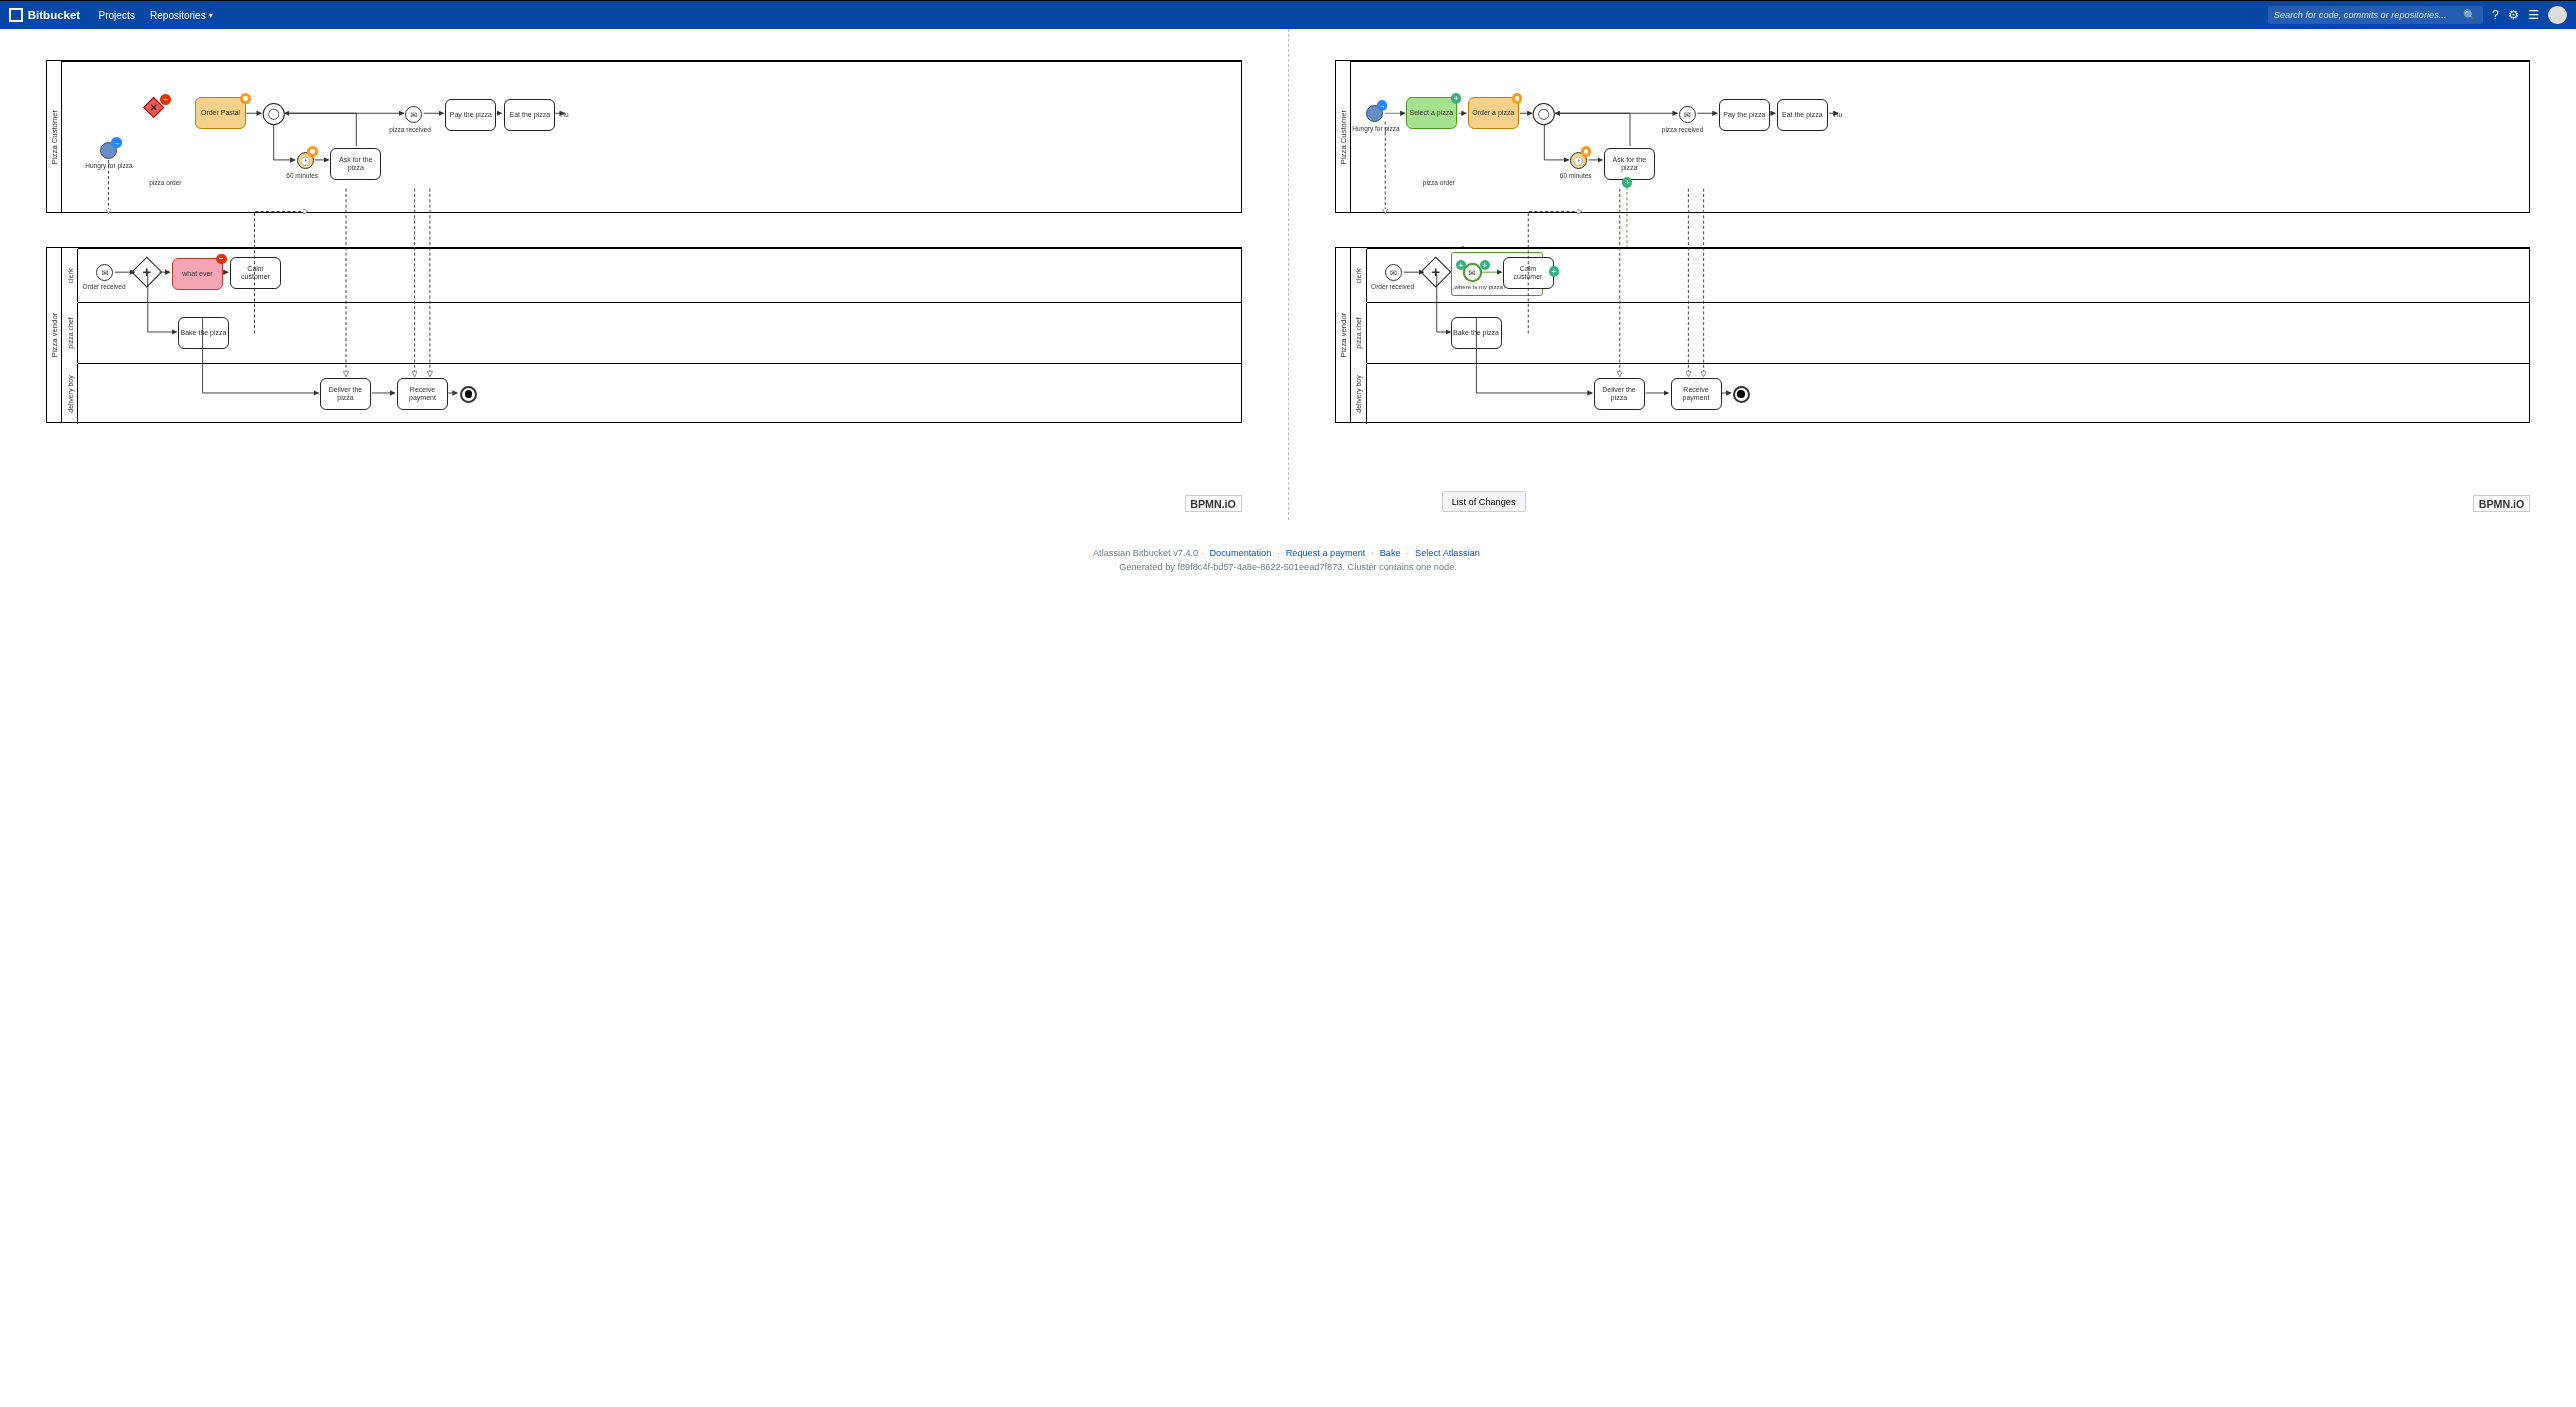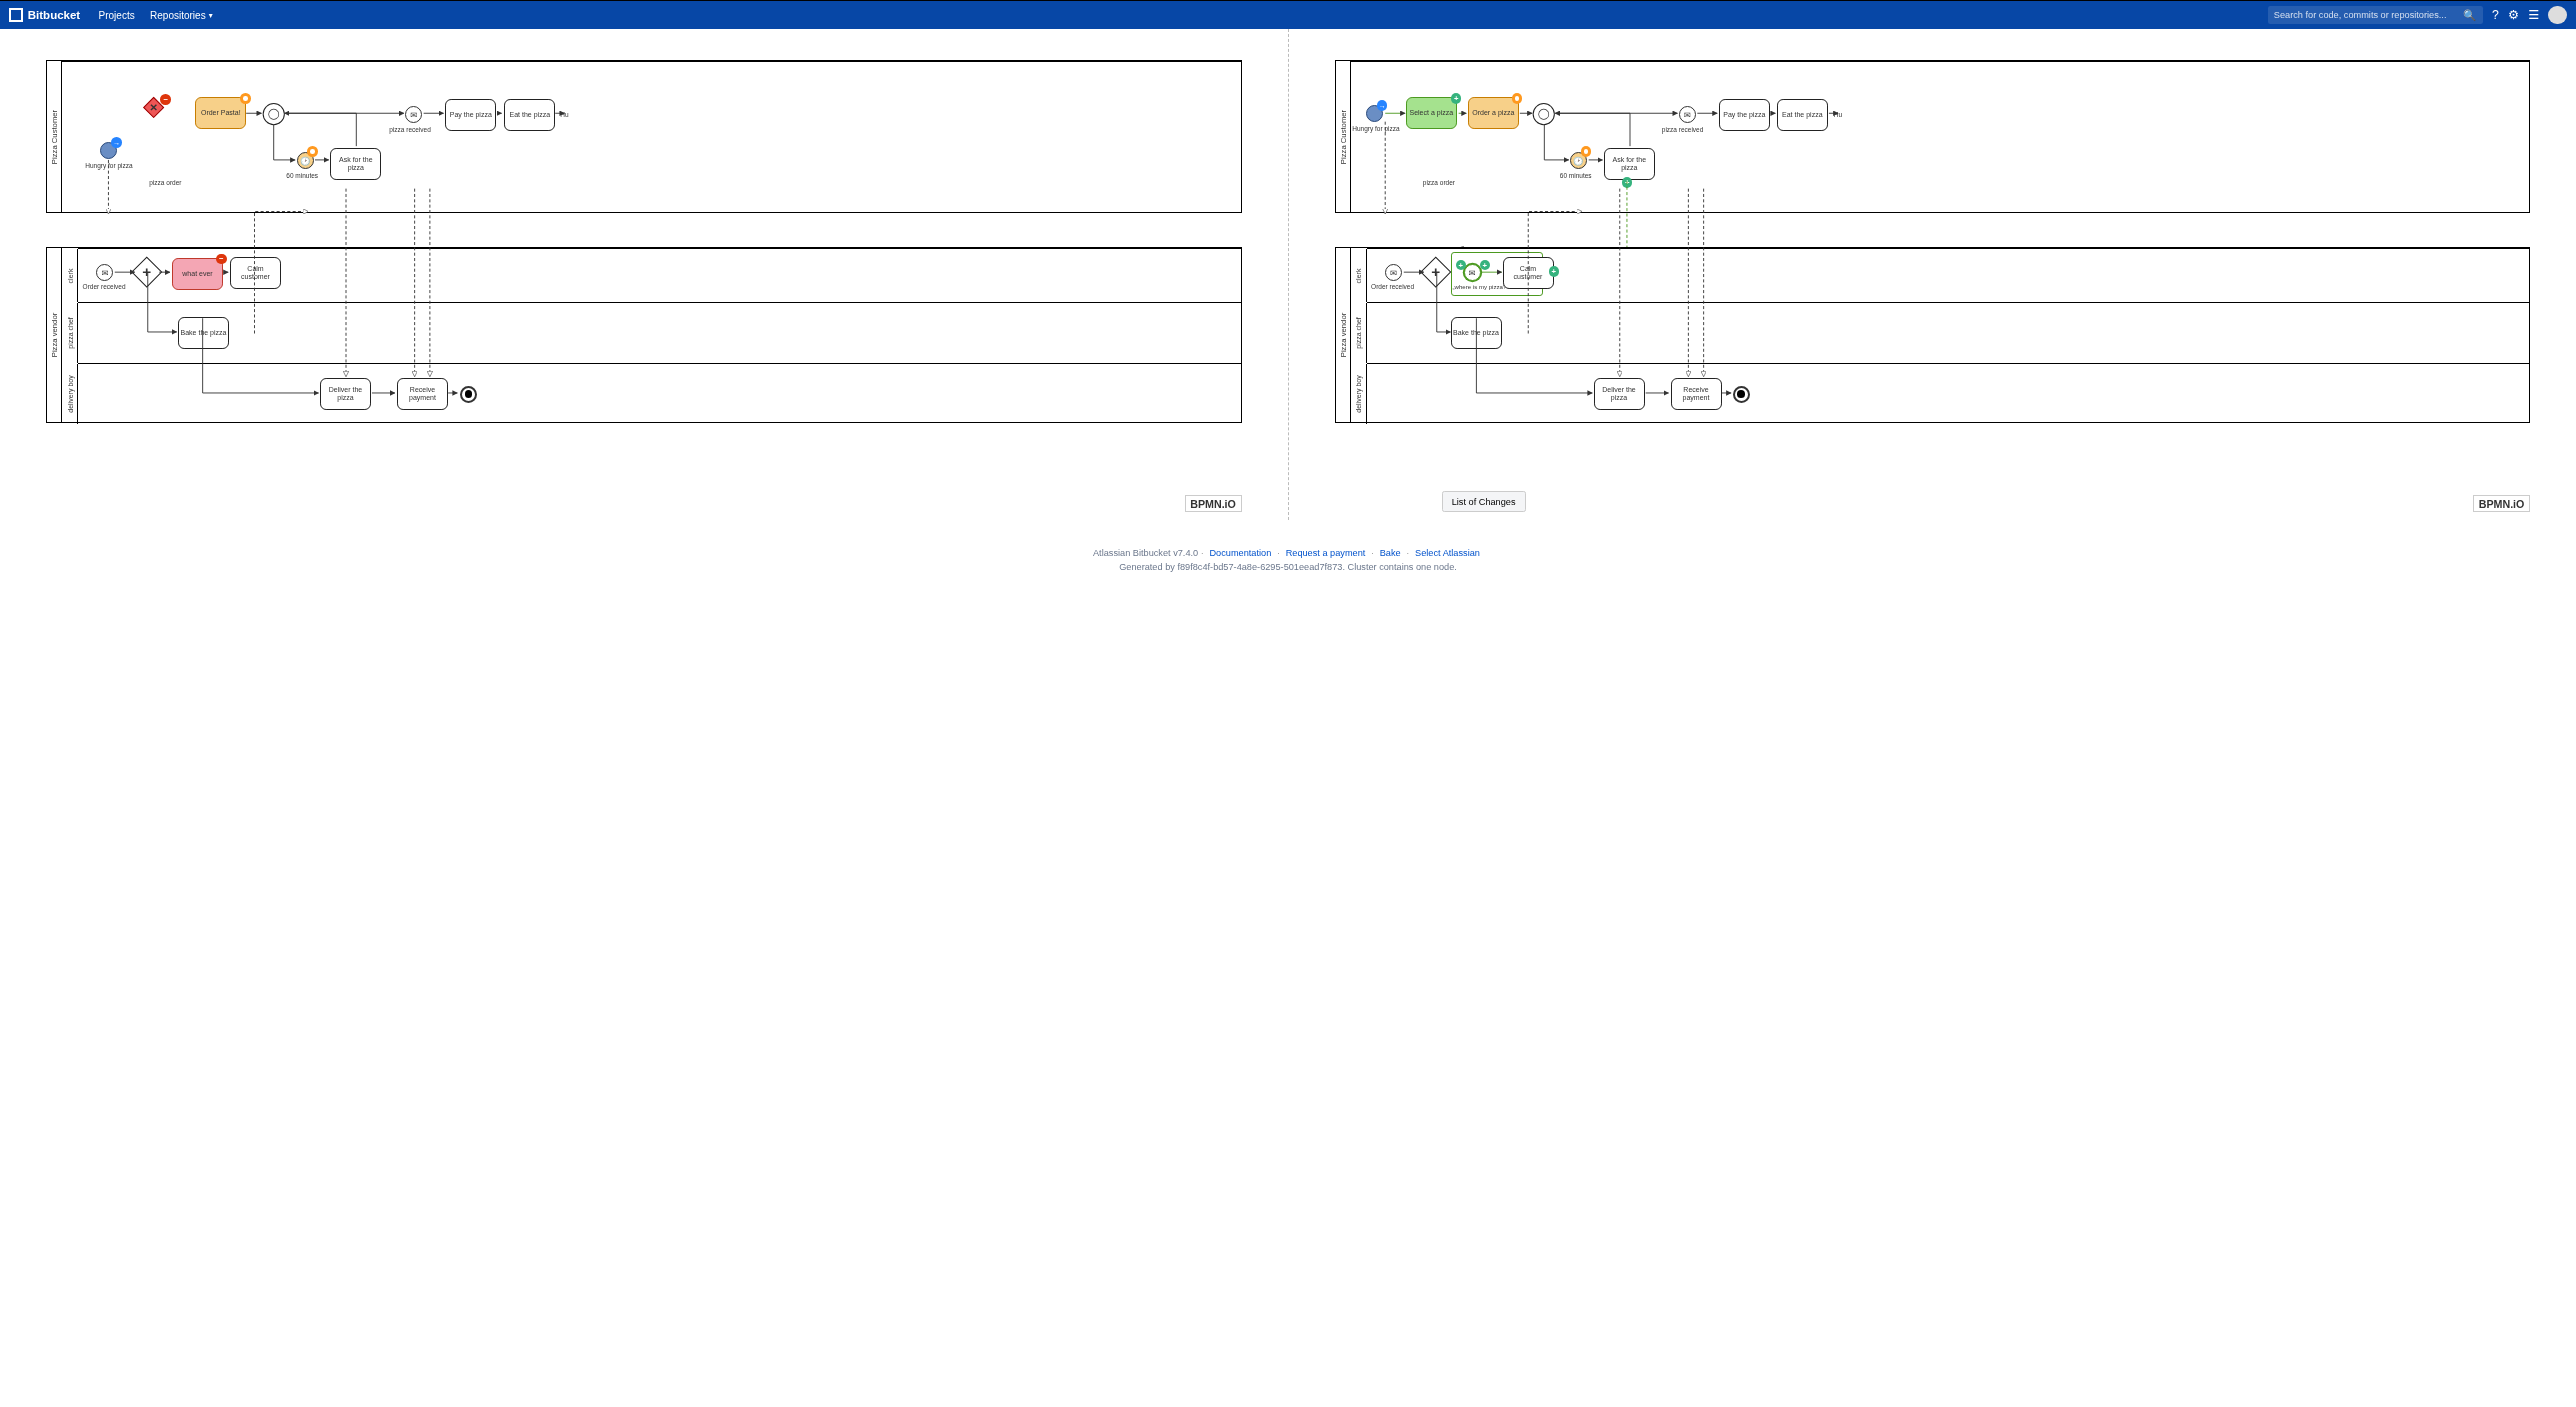--- a/index.html
+++ b/index.html
@@ -7,21 +7,21 @@
 
 
 .topnav { background: #0747A6; height: 29px; display: flex; align-items: center; padding: 0 9.2px; color: #fff; border-top: 1.5px solid #000; }
 .topnav .logo { display: flex; align-items: center; gap: 4.6px; font-weight: 600; font-size: 11.5px; margin-right: 10.7px; }
 .topnav .logo-icon { width: 14px; height: 14px; background: #fff; display: inline-block; position: relative; }
 .topnav .logo-icon::after { content: ""; position: absolute; inset: 2.3px; background: #0747A6; }
 .topnav .nav-item { color: #fff; padding: 0 7.7px; font-size: 10px; cursor: pointer; display: flex; align-items: center; gap: 3.1px; }
 .topnav .chev { font-size: 7.7px; }
 .topnav .spacer { flex: 1; }
 .topnav .search { background: rgba(255,255,255,.12); border-radius: 2.3px; display: flex; align-items: center; padding: 2.3px 6.1px; width: 215px; }
-.topnav .search input { background: transparent; border: none; color: #fff; flex: 1; outline: none; font-size: 9.2px; }
+.topnav .search input { background: transparent; border: none; color: #fff; flex: 1; outline: none; font-size: 9.2px; font-style: italic; }
 .topnav .search input::placeholder { color: rgba(255,255,255,.8); }
 .topnav .search .sicon { color: #fff; font-size: 10.7px; }
 .topnav .icon-btn { margin-left: 9.2px; color: #fff; cursor: pointer; font-size: 12.3px; display: flex; align-items: center; }
 .topnav .avatar { width: 18.4px; height: 18.4px; border-radius: 50%; background: #ddd; margin-left: 9.2px; }
 
 
 .diff { display: flex; height: 491px; position: relative; }
 .pane { flex: 1; position: relative; overflow: hidden; padding: 31px 46px 15.3px 46px; }
 .divider { width: 0; border-left: 1.5px dashed #bbb; margin: 0; }
 
@@ -375,15 +375,15 @@
     <span>Atlassian Bitbucket v7.4.0</span>
     <span class="dot"> · </span>
     <a href="#">Documentation</a>
     <span class="dot"> · </span>
     <a href="#">Request a payment</a>
     <span class="dot"> · </span>
     <a href="#">Bake</a>
     <span class="dot"> · </span>
     <a href="#">Select Atlassian</a>
   </div>
-  <div class="row">Generated by f89f8c4f-bd57-4a8e-6295-501eead7f873. Cluster contains one node.</div>
+  <div class="row">Generated by f89f8c4f-bd57-4a8e-8622-501eead7f873. Cluster contains one node.</div>
 </div>
 
 
 </body></html>

